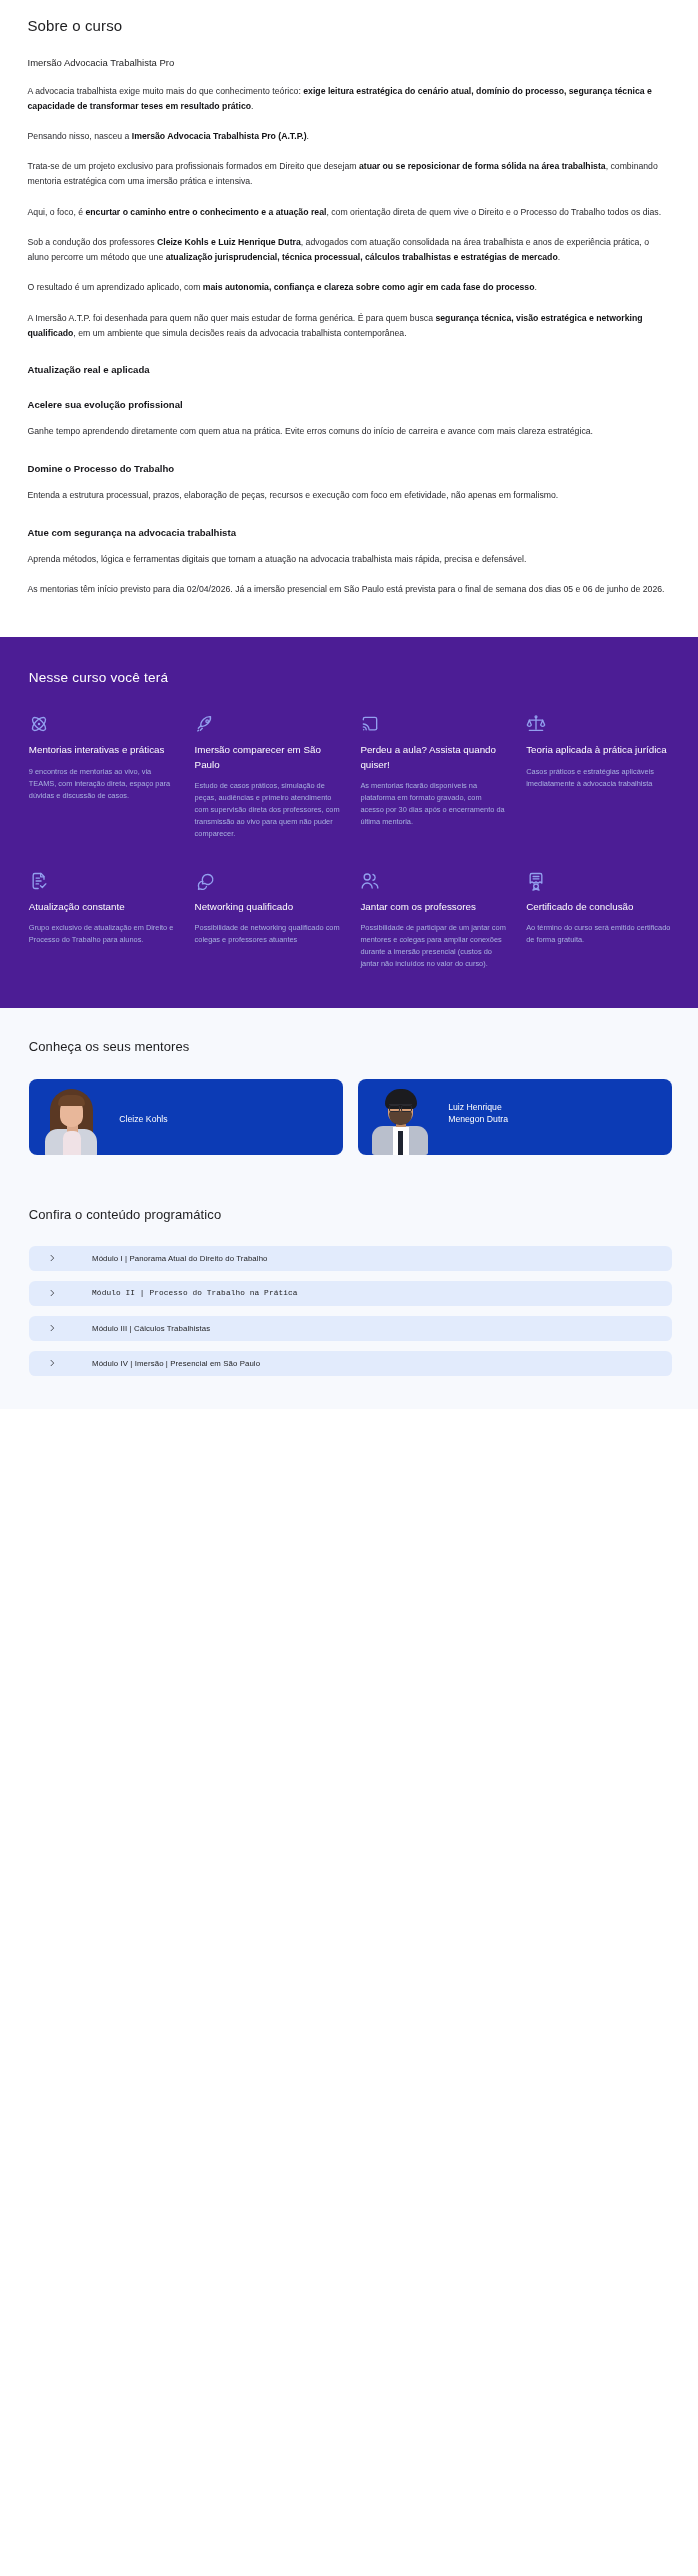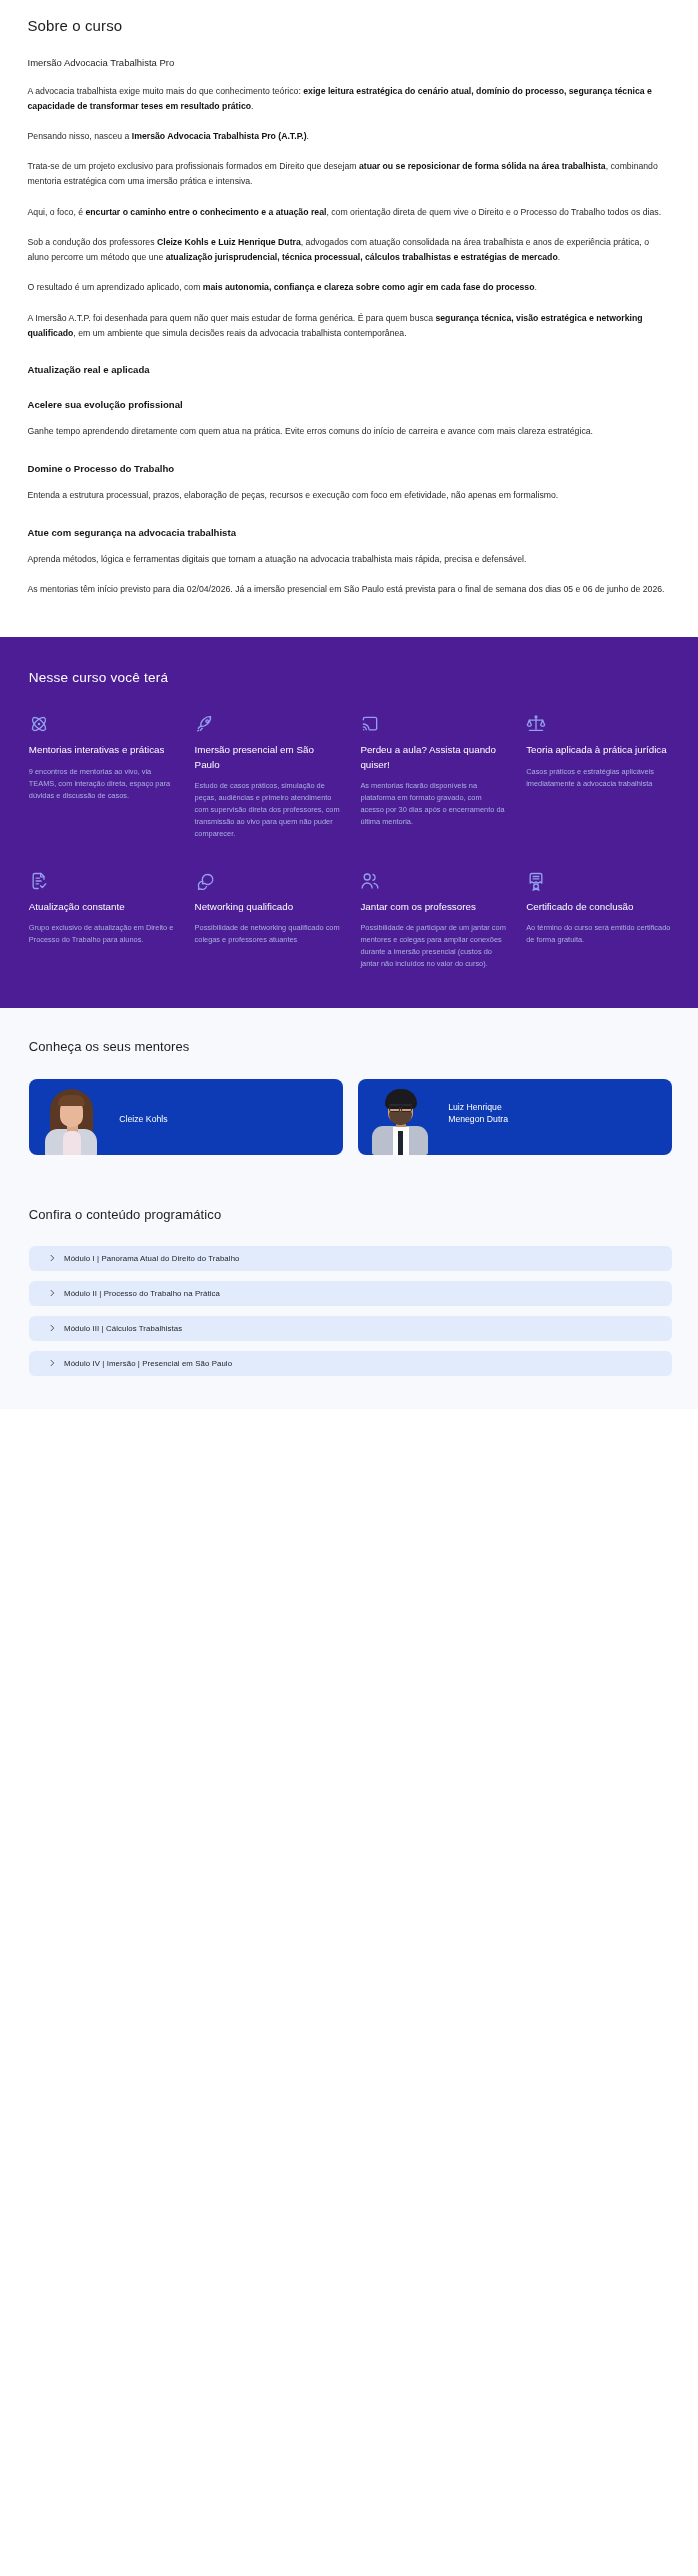--- a/index.html
+++ b/index.html
@@ -161,20 +161,21 @@
   .accordion-list { margin-top: 23.5px; padding-left: 1.8px; }
   .accordion-item {
     background: #e2ebfc;
     border-radius: 6.3px;
     height: 25px;
     display: flex;
     align-items: center;
     padding: 0 11px;
     margin-bottom: 10px;
     cursor: pointer;
+    gap: 28px;
   }
   .chevron {
     width: 8.1px; height: 8.1px;
     flex: 0 0 auto;
     color: #1d1d1f;
     margin-right: 8.1px;
     margin-left: 8.1px;
   }
   .chevron svg { width: 8.1px; height: 8.1px; display: block; }
   .accordion-label {
@@ -227,21 +228,21 @@
         <div class="feature-desc">9 encontros de mentorias ao vivo, via TEAMS, com interação direta, espaço para dúvidas e discussão de casos.</div>
       </div>
       <div class="feature-card">
         <span class="feature-icon">
           <svg viewBox="0 0 24 24" fill="none" stroke="currentColor" stroke-width="1.6" stroke-linecap="round" stroke-linejoin="round">
             <path d="M7.5 15.2c-1.2-2.6.2-6.3 2.8-8.9C12.7 4 15.8 3 18.6 3.2c.3 2.8-.7 5.9-3.1 8.3-2.6 2.6-6.3 4-8.9 2.8z"></path>
             <circle cx="14.6" cy="8.6" r="1.5"></circle>
             <path d="M6.4 14.8 4 17.2M8.8 17.2 6.4 19.6M4.2 19.4l-.9.9"></path>
           </svg>
         </span>
-        <div class="feature-title">Imersão presencial em São Paulo</div>
+        <div class="feature-title">Imersão comparecer em São Paulo</div>
         <div class="feature-desc">Estudo de casos práticos, simulação de peças, audiências e primeiro atendimento com supervisão direta dos professores, com transmissão ao vivo para quem não puder comparecer.</div>
       </div>
       <div class="feature-card">
         <span class="feature-icon">
           <svg viewBox="0 0 24 24" fill="none" stroke="currentColor" stroke-width="1.6" stroke-linecap="round" stroke-linejoin="round">
             <path d="M20 17V6a2 2 0 0 0-2-2H6a2 2 0 0 0-2 2v1"></path>
             <path d="M20 17a2 2 0 0 1-2 2h-6"></path>
             <path d="M4 12a7 7 0 0 1 7 7"></path>
             <path d="M4 15.5a3.5 3.5 0 0 1 3.5 3.5"></path>
             <circle cx="4.4" cy="18.8" r=".9" fill="currentColor" stroke="none"></circle>
@@ -348,21 +349,21 @@
     <h2 class="light-title">Confira o conteúdo programático</h2>
     <div class="accordion-list" id="accordion-list">
         <div class="accordion-item" style="background: rgb(226, 235, 252);">
           <span class="chevron">
             <svg viewBox="0 0 24 24" fill="none" stroke="currentColor" stroke-width="2.2" stroke-linecap="round" stroke-linejoin="round">
               <path d="M9 4l8 8-8 8"></path>
             </svg>
           </span>
           <span class="accordion-label">Módulo I | Panorama Atual do Direito do Trabalho</span>
         </div>
-        <div class="accordion-item" style="background: rgb(226, 235, 252);">
+        <div class="accordion-item" style="background: rgb(226, 235, 252); font-family: Liberation Mono, monospace;">
           <span class="chevron">
             <svg viewBox="0 0 24 24" fill="none" stroke="currentColor" stroke-width="2.2" stroke-linecap="round" stroke-linejoin="round">
               <path d="M9 4l8 8-8 8"></path>
             </svg>
           </span>
           <span class="accordion-label">Módulo II | Processo do Trabalho na Prática</span>
         </div>
         <div class="accordion-item" style="background: rgb(226, 235, 252);">
           <span class="chevron">
             <svg viewBox="0 0 24 24" fill="none" stroke="currentColor" stroke-width="2.2" stroke-linecap="round" stroke-linejoin="round">

